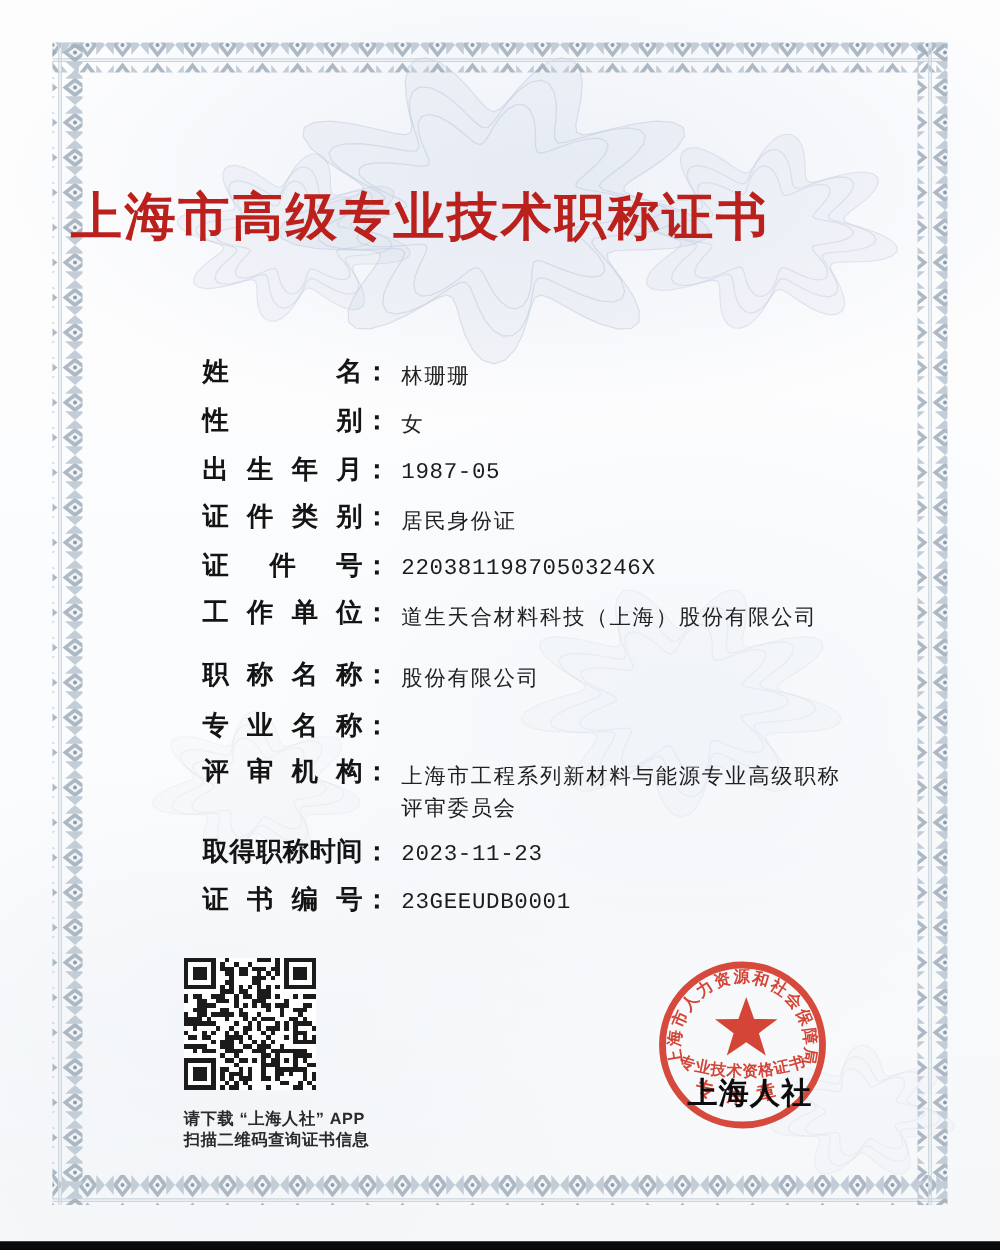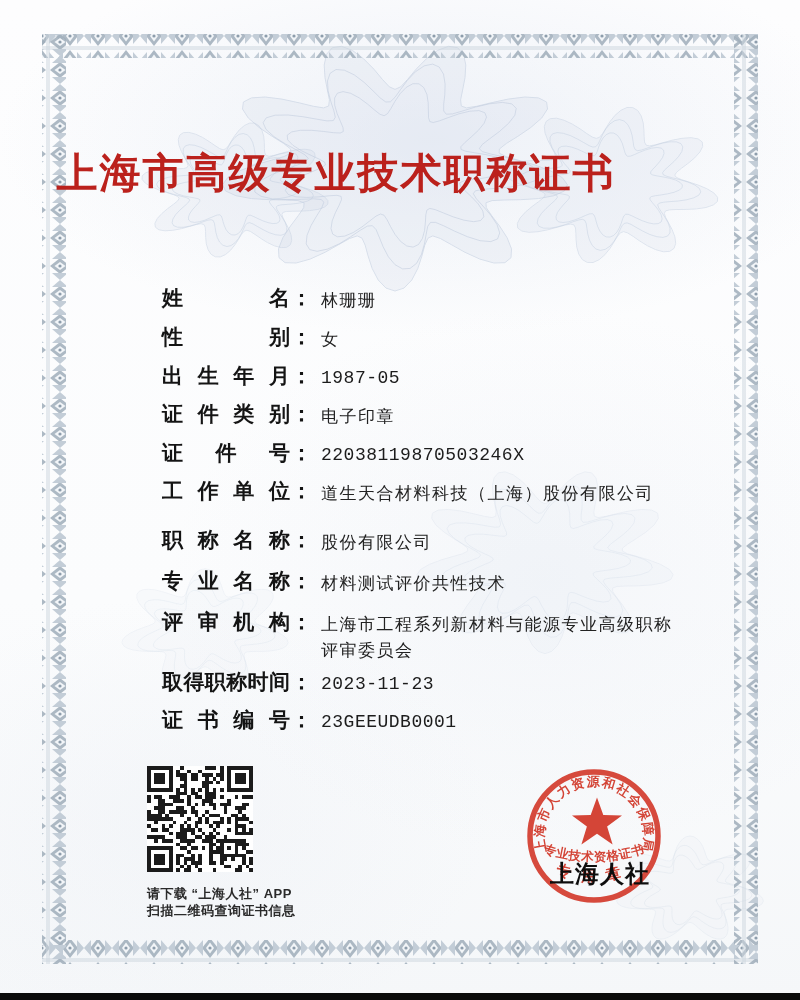--- a/index.html
+++ b/index.html
@@ -141,21 +141,21 @@
       <span class="value num">1987-05</span>
     </div>
     <div class="row">
       <span class="label">
           <span>证</span>
           <span>件</span>
           <span>类</span>
           <span>别</span>
         </span>
         <span class="colon">：</span>
-      <span class="value">电子印章</span>
+      <span class="value">居民身份证</span>
     </div>
     <div class="row">
       <span class="label">
           <span>证</span>
           <span>件</span>
           <span>号</span>
         </span>
         <span class="colon">：</span>
       <span class="value num">22038119870503246X</span>
     </div>
@@ -183,21 +183,20 @@
       <span class="value">股份有限公司</span>
     </div>
     <div class="row">
       <span class="label">
           <span>专</span>
           <span>业</span>
           <span>名</span>
           <span>称</span>
         </span>
         <span class="colon">：</span>
-      <span class="value">材料测试评价共性技术</span>
     </div>
     <div class="row">
       <span class="label">
           <span>评</span>
           <span>审</span>
           <span>机</span>
           <span>构</span>
         </span>
         <span class="colon">：</span>
       <span class="value wrap">上海市工程系列新材料与能源专业高级职称评审委员会</span>

